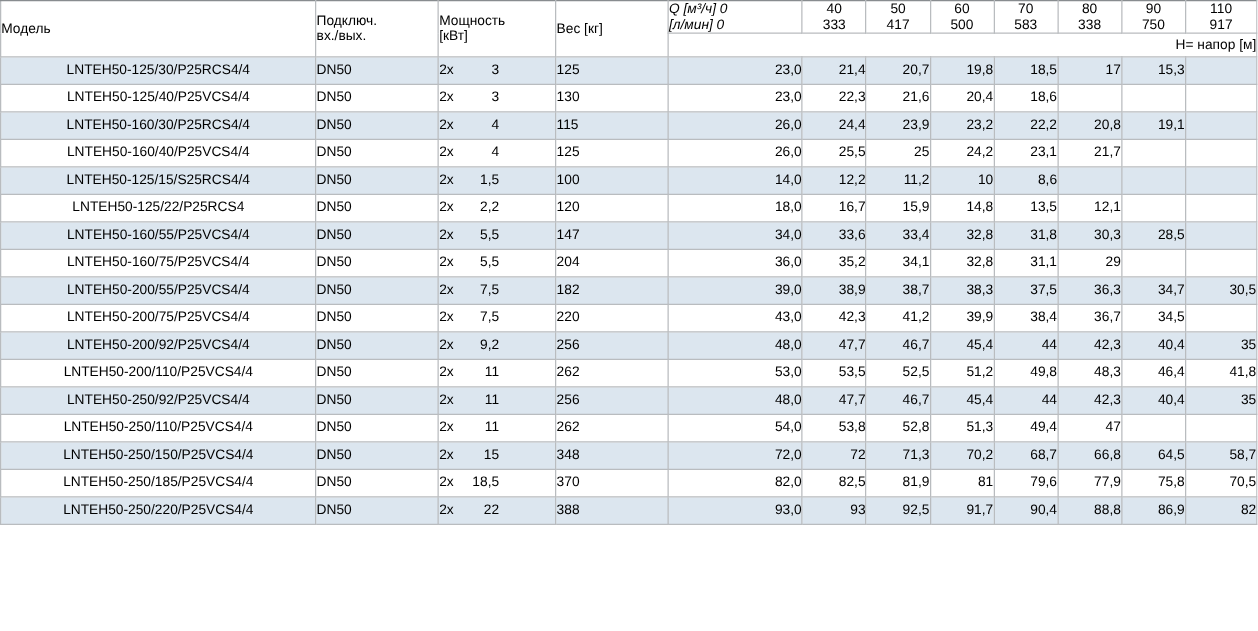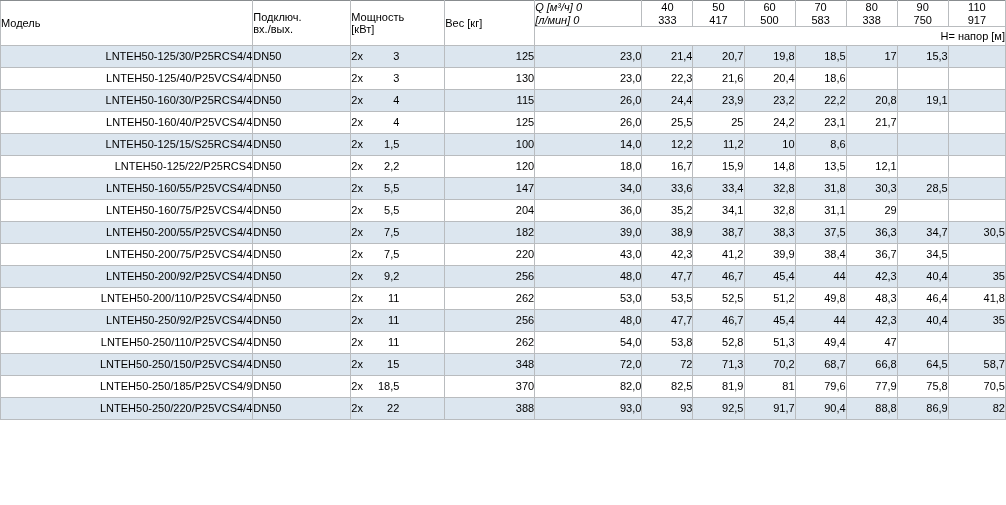--- a/index.html
+++ b/index.html
@@ -73,26 +73,26 @@
   tbody td {
     height: 21px;
     padding: 0 6px;
   }
   tbody tr.odd td {
     background: #dce6ef;
   }
   tbody tr.even td {
     background: #ffffff;
   }
-  .c-model { text-align: right; padding-left: 6px; }
+  .c-model { text-align: center; padding-left: 6px; }
   .c-conn  { text-align: left; padding-left: 6px; margin-top: 38px; }
   .c-pow   { text-align: left; padding-left: 6px; }
   .c-pow .x { display: inline-block; width: 22px; }
   .c-pow .kw { display: inline-block; min-width: 26px; text-align: right; }
-  .c-weight{ text-align: right; padding-right: 7px; }
+  .c-weight{ padding-right: 7px; }
   .c-num   { text-align: right; padding-right: 7px; }
 </style>
 </head>
 <body>
 
 <div id="sheet">
   <table class="pump-table">
     <colgroup>
       <col style="width:247px">
       <col style="width:96px">
@@ -361,21 +361,21 @@
         <td class="c-num">72,0</td>
         <td class="c-num">72</td>
         <td class="c-num">71,3</td>
         <td class="c-num">70,2</td>
         <td class="c-num">68,7</td>
         <td class="c-num">66,8</td>
         <td class="c-num">64,5</td>
         <td class="c-num">58,7</td>
       </tr>
       <tr class="even">
-        <td class="c-model">LNTEH50-250/185/P25VCS4/9</td>
+        <td class="c-model">LNTEH50-250/185/P25VCS4/4</td>
         <td class="c-conn">DN50</td>
         <td class="c-pow"><span class="x">2х</span><span class="kw">18,5</span></td>
         <td class="c-weight">370</td>
         <td class="c-num">82,0</td>
         <td class="c-num">82,5</td>
         <td class="c-num">81,9</td>
         <td class="c-num">81</td>
         <td class="c-num">79,6</td>
         <td class="c-num">77,9</td>
         <td class="c-num">75,8</td>

